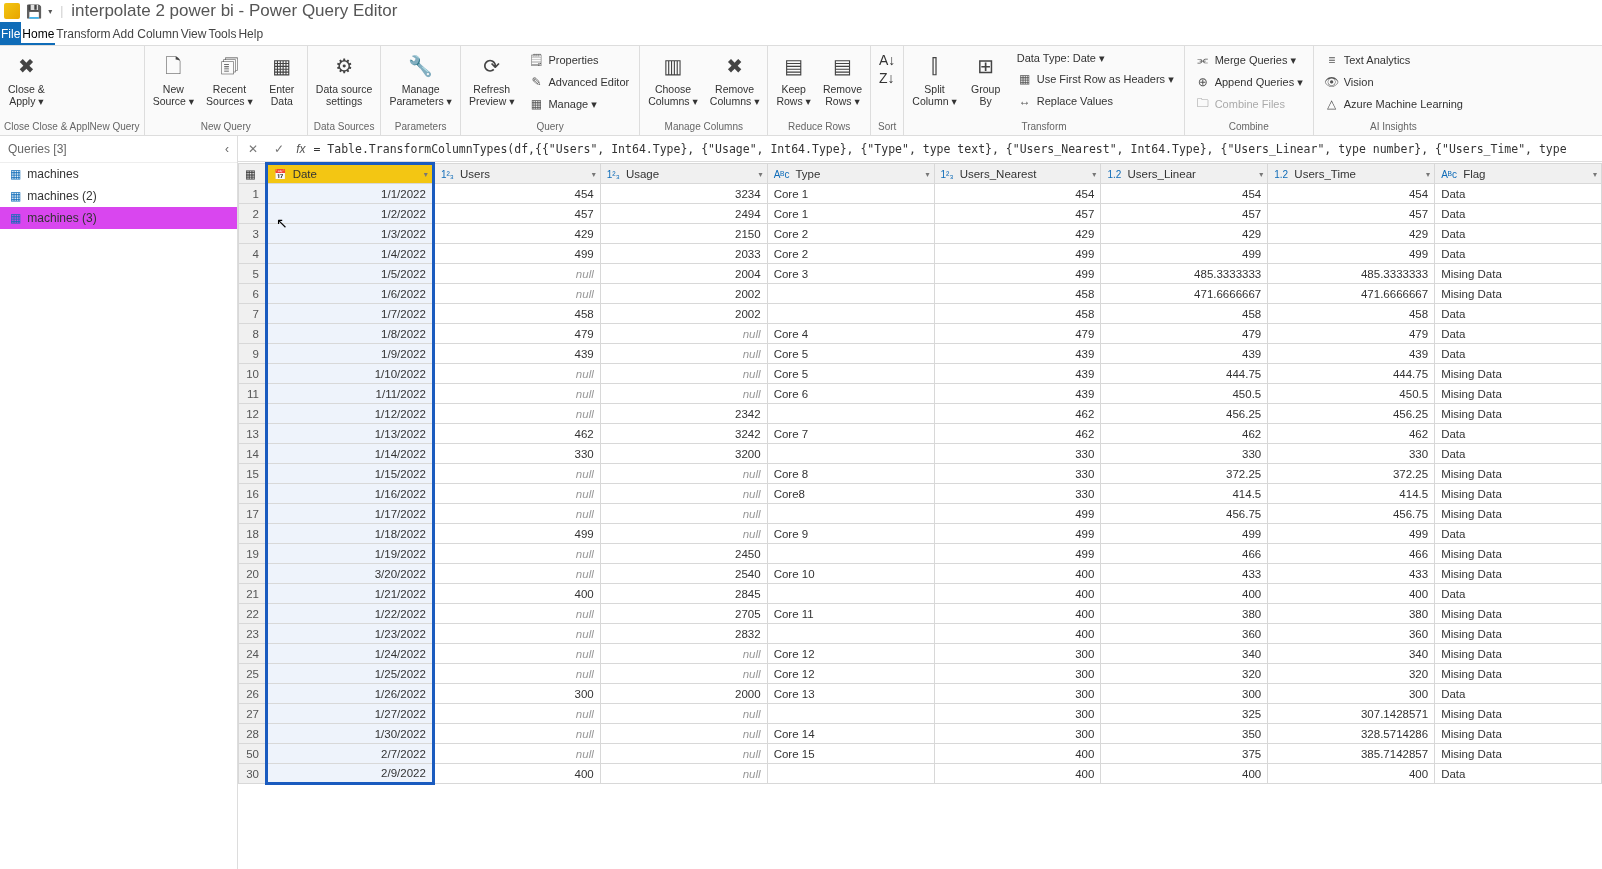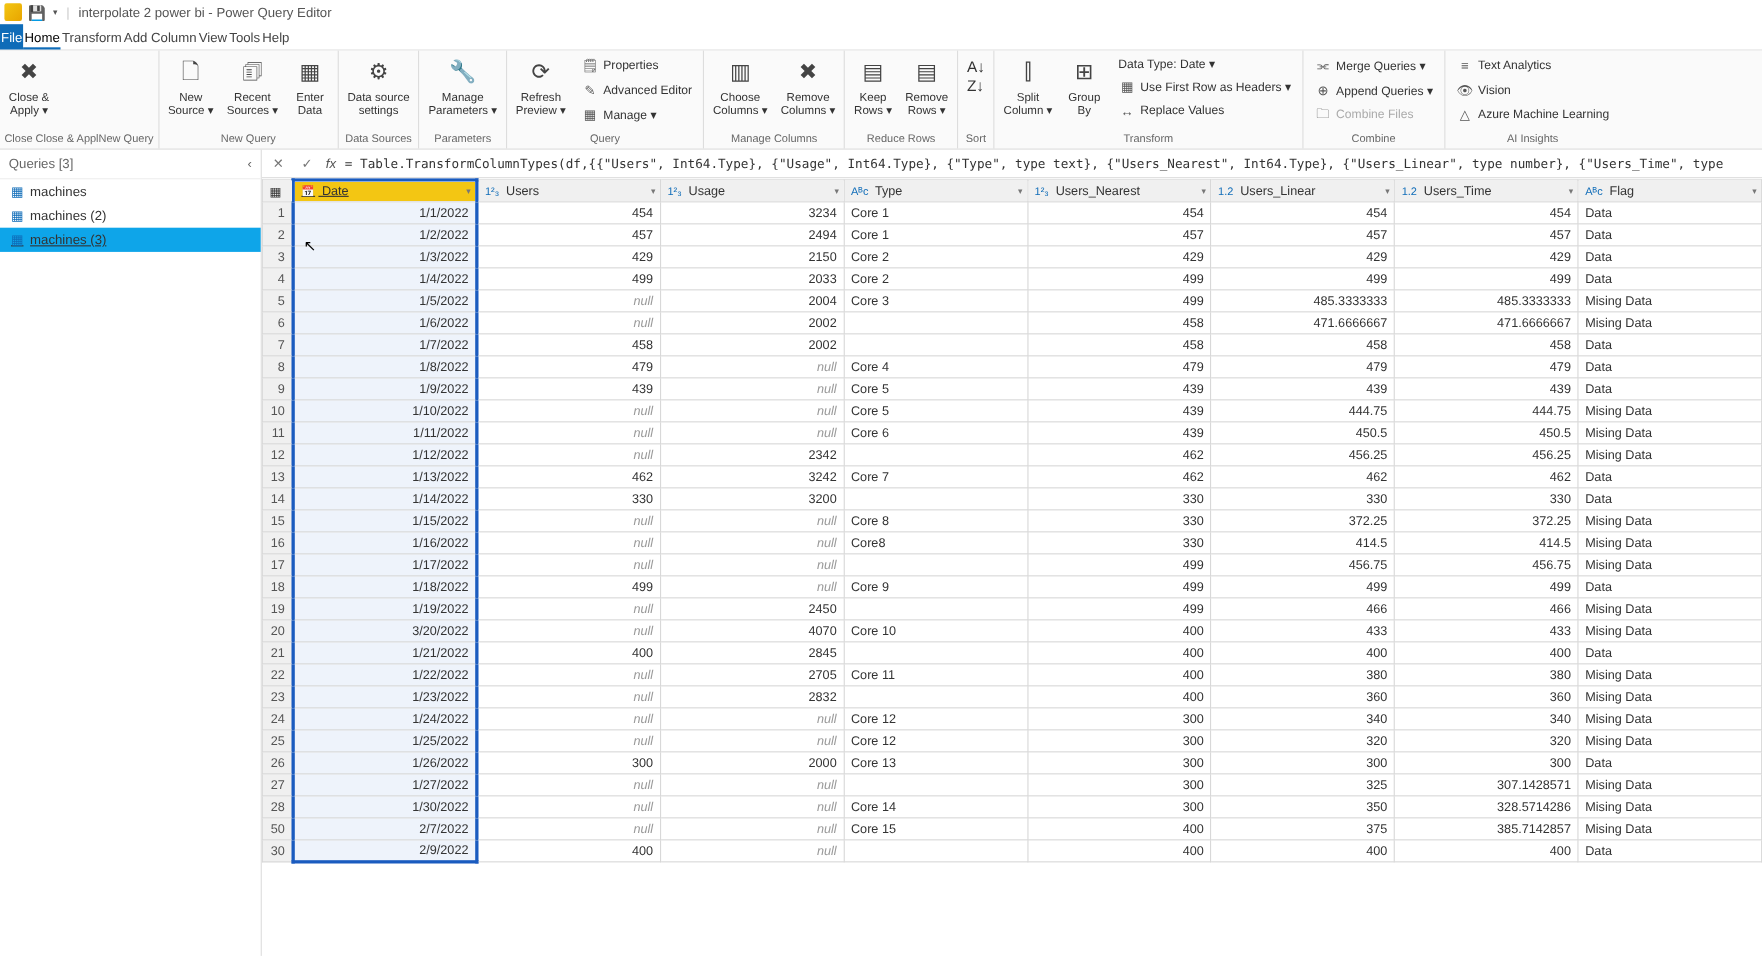--- a/index.html
+++ b/index.html
@@ -4,21 +4,21 @@
 <style>
 * { margin: 0; padding: 0; box-sizing: border-box; font-family: 'Segoe UI', Tahoma, sans-serif; }
 body { background: #fff; font-size: 12px; color: #333; overflow: hidden; width: 1602px; height: 869px; }
 
 
 .titlebar { height: 22px; display: flex; align-items: center; padding: 0 4px; gap: 6px; background: #fff; }
 .titlebar .app-icon { width: 16px; height: 16px; background: linear-gradient(135deg,#f3c613,#e8a500); border-radius: 2px; }
 .titlebar .save-icon { font-size: 13px; color: #2a579a; }
 .titlebar .drop-icon { font-size: 8px; color: #555; }
 .titlebar .sep { color: #ccc; margin: 0 2px; }
-.titlebar .title { font-size: 12px; color: #555; }
+.titlebar .title { font-size: 17px; color: #555; }
 
 
 .menubar { height: 24px; display: flex; align-items: stretch; border-bottom: 1px solid #ddd; }
 .menubar .tab { padding: 0 1px; line-height: 24px; font-size: 12px; cursor: pointer; }
 .menubar .tab.file { background: #0f6cb8; color: #fff; }
 .menubar .tab.active { border-bottom: 2px solid #0f6cb8; color: #000; }
 .menubar .tab:not(.file):not(.active) { color: #444; }
 
 
 .ribbon { display: flex; height: 90px; border-bottom: 1px solid #ddd; background: #fafafa; }
@@ -33,36 +33,36 @@
 .smbtn .sico { width: 16px; height: 16px; display: inline-flex; align-items: center; justify-content: center; font-size: 12px; color: #555; }
 
 
 .body { display: flex; height: calc(100% - 22px - 24px - 90px); }
 
 
 .queries { width: 238px; border-right: 1px solid #ddd; display: flex; flex-direction: column; }
 .queries .hdr { display: flex; justify-content: space-between; align-items: center; padding: 6px 8px; font-size: 12px; color: #666; border-bottom: 1px solid #eee; }
 .queries .chev { font-size: 12px; color: #666; cursor: pointer; }
 .qitem { display: flex; align-items: center; gap: 6px; padding: 4px 10px; font-size: 12px; cursor: pointer; }
-.qitem.selected { background: #0ea5e9; text-decoration: underline; }
+.qitem.selected { background: #d946ef; }
 .qitem .qicon { color: #0f6cb8; font-size: 12px; }
 .qitem .qicon::before { content: "▦"; }
 
 
 .fbar { display: flex; align-items: center; height: 26px; border-bottom: 1px solid #ddd; padding: 0 6px; gap: 8px; }
 .fbar .fbtn { color: #777; cursor: pointer; padding: 0 4px; }
 .fbar .fx { font-style: italic; color: #555; }
 .fbar .formula { flex: 1; white-space: nowrap; overflow: hidden; font-family: Consolas, monospace; font-size: 11.5px; }
 
 
 .datawrap { flex: 1; overflow: auto; }
 .grid { border-collapse: collapse; width: 100%; }
 .grid th, .grid td { border: 1px solid #d8d8d8; font-size: 11.5px; height: 20px; padding: 0 6px; }
 .grid th { background: #f0f0f0; text-align: left; font-weight: normal; color: #333; position: relative; white-space: nowrap; }
-.grid th.sel { background: #f3c613; text-decoration: underline; }
+.grid th.sel { background: #f3c613; }
 .grid th .dtype { color: #0f6cb8; font-size: 10px; margin-right: 3px; }
 .grid th .drop { position: absolute; right: 4px; top: 50%; transform: translateY(-50%); color: #777; font-size: 8px; }
 .grid td.rownum { background: #f0f0f0; text-align: right; color: #555; width: 28px; }
 .grid td.r { text-align: right; }
 .grid td.l { text-align: left; }
 .grid td.null { color: #999; font-style: italic; text-align: right; }
 .grid .selcol { border-left: 3px solid #1a5bbf; border-right: 3px solid #1a5bbf; }
 .grid thead th.selcol { border-top: 3px solid #1a5bbf; }
 .grid tbody tr:last-child td.selcol { border-bottom: 3px solid #1a5bbf; }
 .grid td.selcol { background: #eef3fb; }
@@ -522,21 +522,21 @@
               <td class="l"></td>
               <td class="r">499</td>
               <td class="r">466</td>
               <td class="r">466</td>
               <td class="l">Mising Data</td>
             </tr>
             <tr>
               <td class="rownum">20</td>
               <td class="selcol r">3/20/2022</td>
               <td class=" null">null</td>
-              <td class="r">4070</td>
+              <td class="r">2540</td>
               <td class="l">Core 10</td>
               <td class="r">400</td>
               <td class="r">433</td>
               <td class="r">433</td>
               <td class="l">Mising Data</td>
             </tr>
             <tr>
               <td class="rownum">21</td>
               <td class="selcol r">1/21/2022</td>
               <td class="r">400</td>

